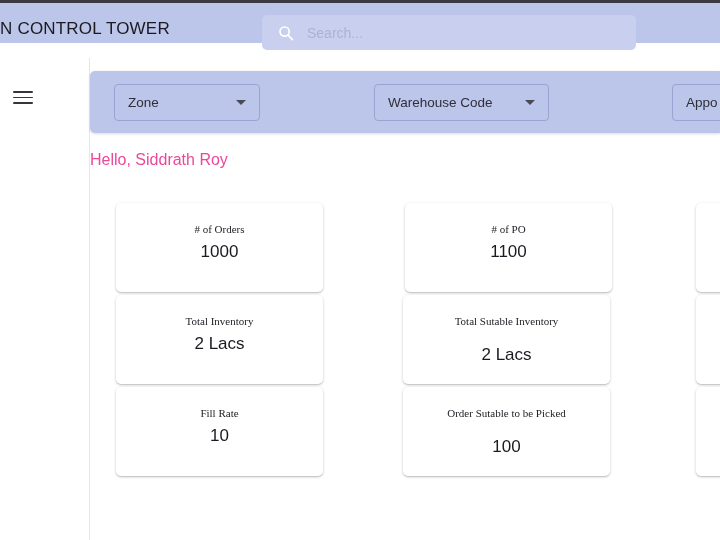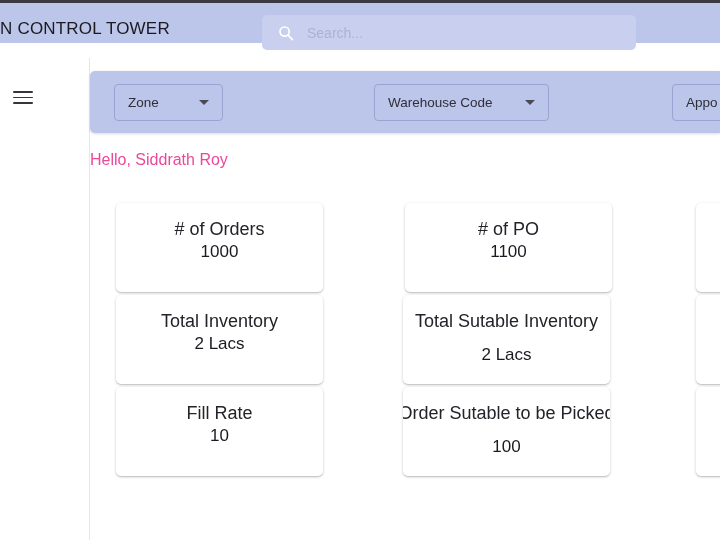--- a/index.html
+++ b/index.html
@@ -152,21 +152,21 @@
   }
   .select .caret {
     margin-left: auto;
     margin-right: 13px;
     width: 0; height: 0;
     border-left: 5px solid transparent;
     border-right: 5px solid transparent;
     border-top: 5px solid #4a4a55;
   }
 
-  .select-zone      { left: 24px;  width: 109px; }
+  .select-zone      { left: 24px;  width: 146px; }
   .select-warehouse { left: 284px; width: 175px; }
   .select-appt      { left: 582px; width: 135px; }
 
   
   .greeting {
     position: absolute;
     top: 93px;
     left: 0px;
     font-size: 16px;
     color: #ec4899;
@@ -189,24 +189,25 @@
     border-radius: 5px;
     box-shadow: 0 1px 3px rgba(0,0,0,0.2), 0 1px 1px rgba(0,0,0,0.1);
     display: flex;
     flex-direction: column;
     align-items: center;
     padding-top: 18px;
     overflow: hidden;
   }
 
   .card .card-label {
-    font-size: 18px;
+    font-size: 11px;
     color: #232329;
     white-space: nowrap;
     line-height: 16px;
+    font-family: Liberation Serif, serif;
   }
   .card .card-value {
     font-size: 17px;
     color: #1a1a20;
     line-height: 28px;
     margin-top: 1px;
     white-space: nowrap;
   }
 
   

